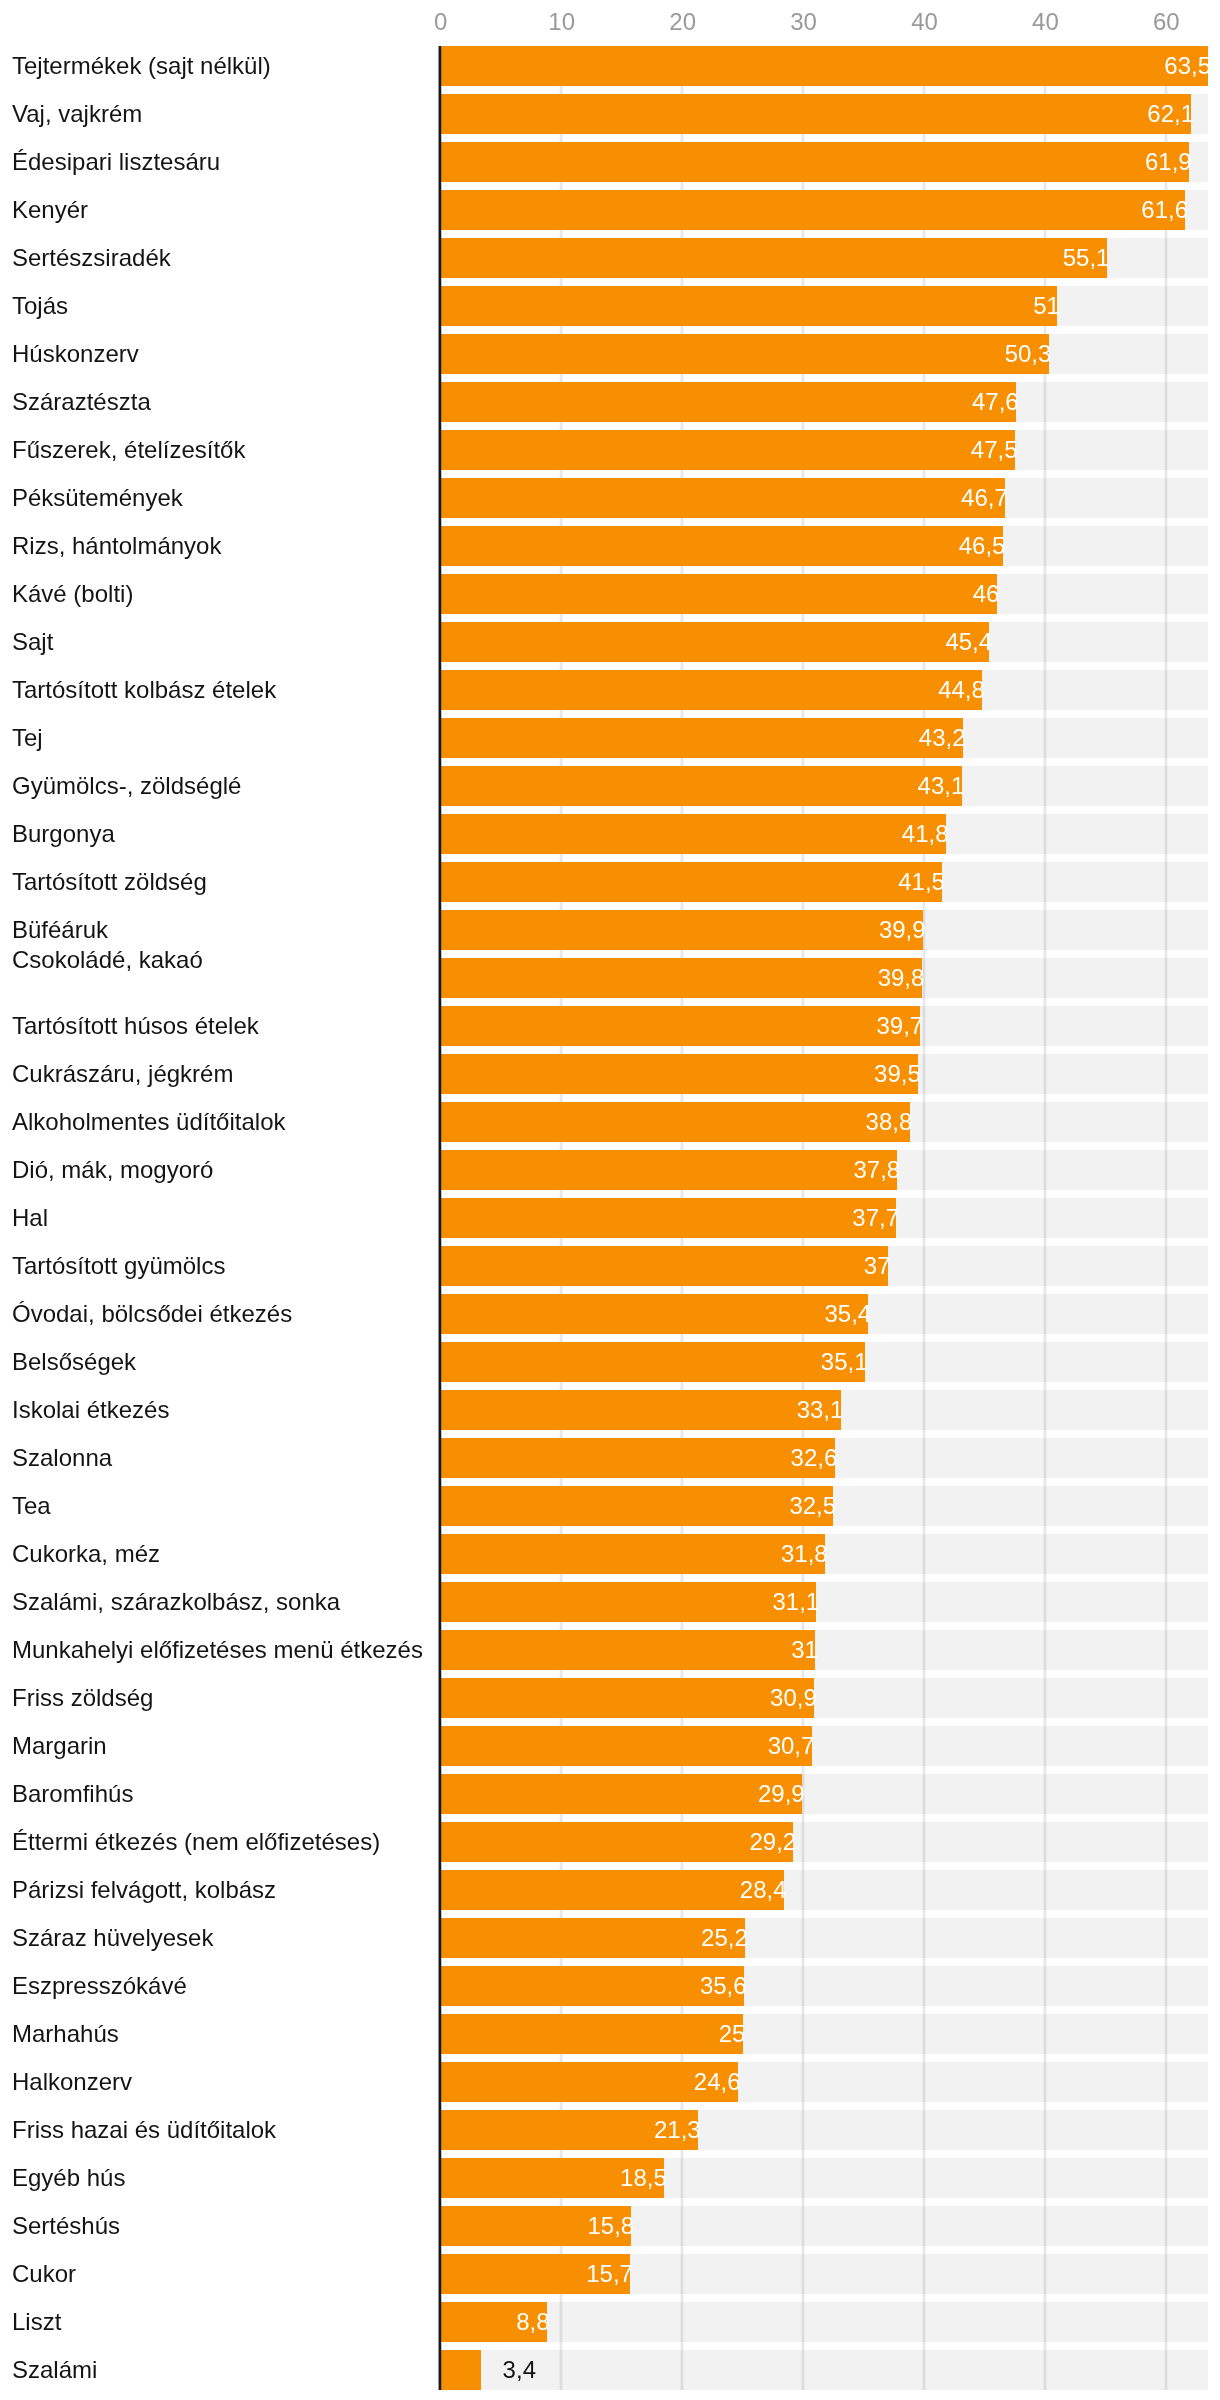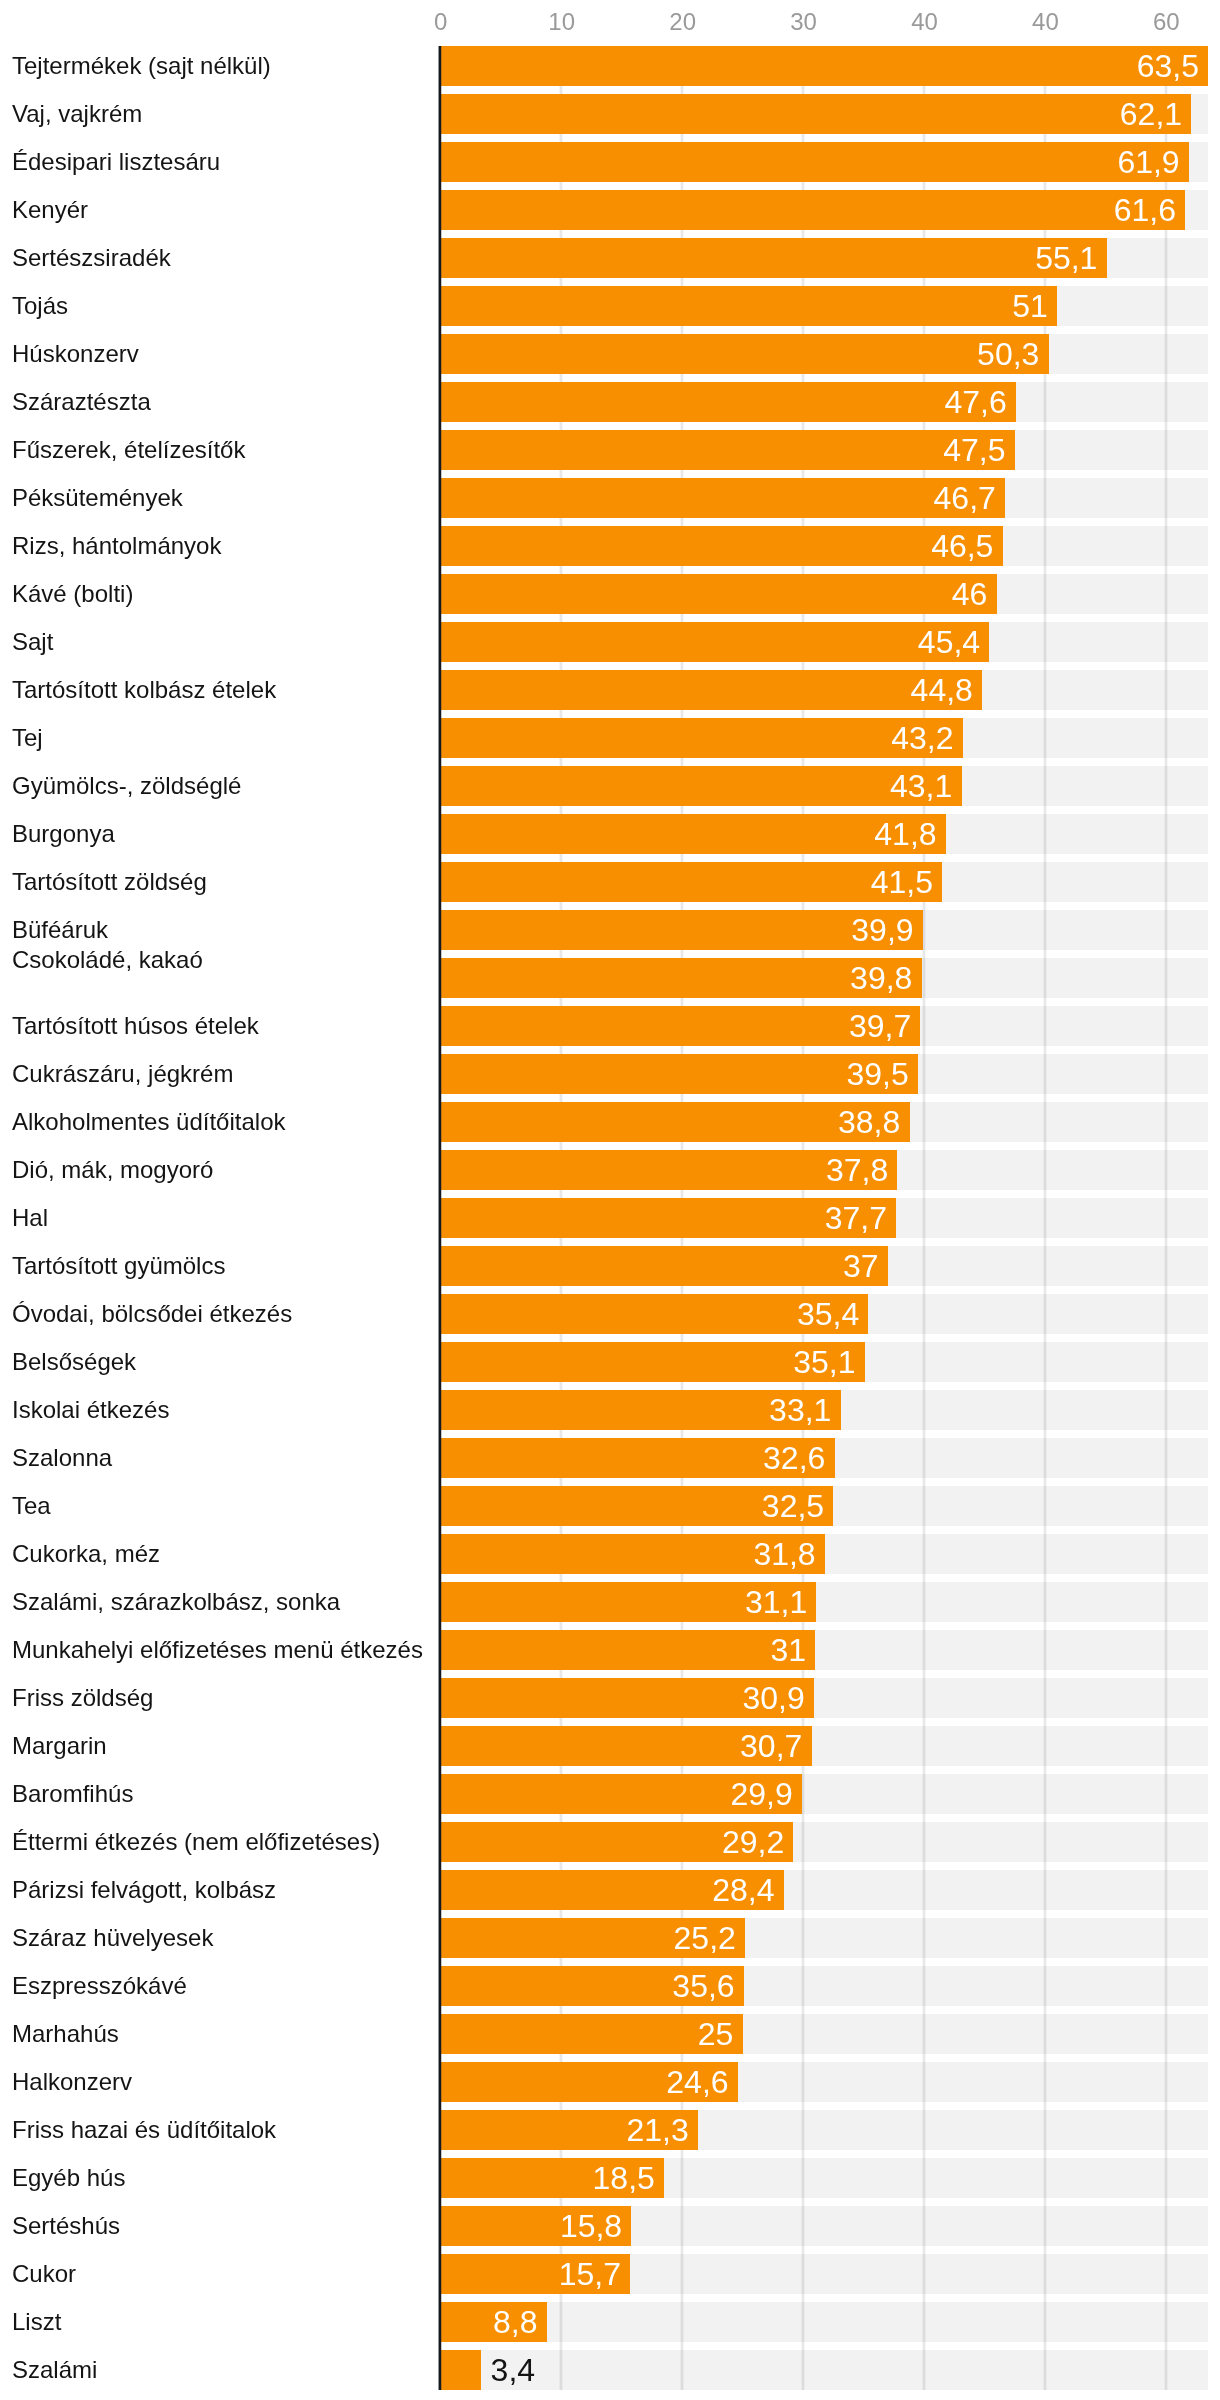--- a/index.html
+++ b/index.html
@@ -19,21 +19,21 @@
              background:linear-gradient(to right,
                 rgba(20,25,30,0.45) 0 25%,
                 #14191e 25% 70%,
                 rgba(20,25,30,0.25) 70% 100%);}
   .tick-label{position:absolute;z-index:4;top:9.5px;width:120px;margin-left:-60px;
               text-align:center;transform:translateZ(0);
               color:#9a9a9a;font-size:24px;line-height:24px;white-space:nowrap;}
   .cat-label{position:absolute;z-index:4;left:12px;transform:translateZ(0);
              color:#141414;font-size:24px;line-height:24px;white-space:nowrap;}
   .value-label{position:absolute;z-index:4;transform:translateZ(0);
-               font-size:32px;line-height:24px;white-space:nowrap;}
+               font-size:24px;line-height:24px;white-space:nowrap;margin-left:12px;}
   .value-inside{color:#ffffff;text-align:right;}
   .value-outside{color:#141414;text-align:left;}
 </style>
 </head>
 <body>
 
 <div id="chart">
   <div class="gridline" style="left:559.23px;top:46.0px;height:2344.0px"></div>
   <div class="gridline" style="left:680.16px;top:46.0px;height:2344.0px"></div>
   <div class="gridline" style="left:801.09px;top:46.0px;height:2344.0px"></div>

